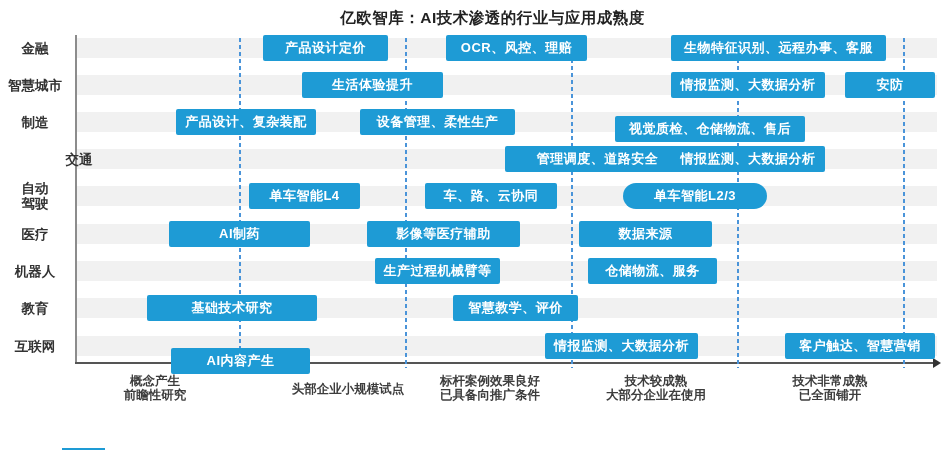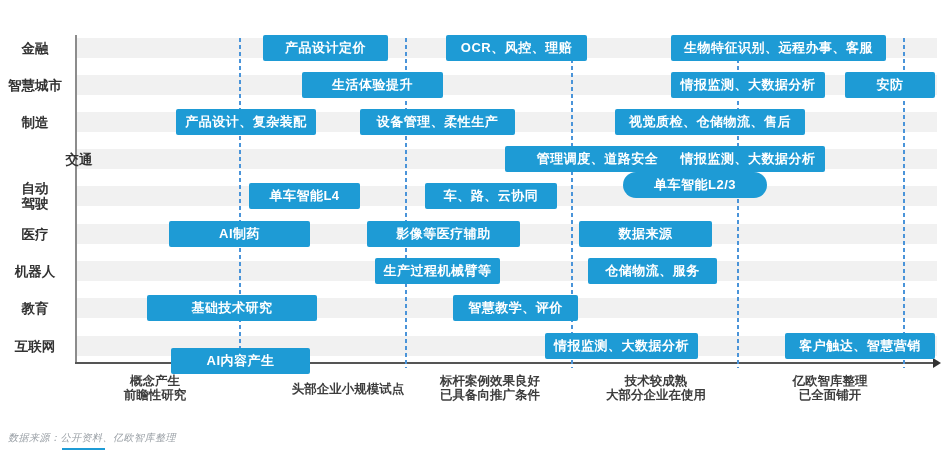--- a/index.html
+++ b/index.html
@@ -36,47 +36,48 @@
   .stage-label.single{padding-top:8px;}
   .source-note{
     position:absolute;left:8px;top:431px;font-size:10px;font-style:italic;color:#9aa0a6;letter-spacing:.5px;
   }
   .cropped-edge{position:absolute;left:62px;top:448px;width:43px;height:2px;background:var(--blue);}
 </style>
 </head>
 <body>
 
 <div class="canvas">
+  <div class="title">亿欧智库：AI技术渗透的行业与应用成熟度</div>
 
   <div id="plot">
       <div class="band" style="top: 38px; background: rgb(241, 241, 241);"></div>
       <div class="industry-label" style="top: 30px;">金融</div>
       <div class="app-box" style="top: 35px; left: 263px; width: 125px;">产品设计定价</div>
       <div class="app-box" style="top: 35px; left: 446px; width: 141px;">OCR、风控、理赔</div>
       <div class="app-box" style="top: 35px; left: 671px; width: 215px;">生物特征识别、远程办事、客服</div>
       <div class="band" style="top: 75px; background: rgb(241, 241, 241);"></div>
       <div class="industry-label" style="top: 67px;">智慧城市</div>
       <div class="app-box" style="top: 72px; left: 302px; width: 141px;">生活体验提升</div>
       <div class="app-box" style="top: 72px; left: 671px; width: 154px;">情报监测、大数据分析</div>
       <div class="app-box" style="top: 72px; left: 845px; width: 90px;">安防</div>
       <div class="band" style="top: 112px; background: rgb(241, 241, 241);"></div>
       <div class="industry-label" style="top: 104px;">制造</div>
       <div class="app-box" style="top: 109px; left: 176px; width: 140px;">产品设计、复杂装配</div>
       <div class="app-box" style="top: 109px; left: 360px; width: 155px;">设备管理、柔性生产</div>
-      <div class="app-box" style="top: 109px; left: 615px; width: 190px;">视觉质检、仓储物流、售后</div>
+      <div class="app-box" style="top: 116px; left: 615px; width: 190px;">视觉质检、仓储物流、售后</div>
       <div class="band" style="top: 149px; background: rgb(241, 241, 241);"></div>
       <div class="industry-label" style="top: 141px; padding-left: 44px;">交通</div>
       <div class="app-box" style="top: 146px; left: 505px; width: 185px;">管理调度、道路安全</div>
       <div class="app-box" style="top: 146px; left: 671px; width: 154px;">情报监测、大数据分析</div>
       <div class="band" style="top: 186px; background: rgb(241, 241, 241);"></div>
       <div class="industry-label" style="top: 178px;">自动
 驾驶</div>
       <div class="app-box" style="top: 183px; left: 249px; width: 111px;">单车智能L4</div>
       <div class="app-box" style="top: 183px; left: 425px; width: 132px;">车、路、云协同</div>
-      <div class="app-box" style="top: 172px; left: 623px; width: 144px; border-radius: 13px;">单车智能L2/3</div>
+      <div class="app-box" style="top: 183px; left: 623px; width: 144px; border-radius: 13px;">单车智能L2/3</div>
       <div class="band" style="top: 224px; background: rgb(241, 241, 241);"></div>
       <div class="industry-label" style="top: 216px;">医疗</div>
       <div class="app-box" style="top: 221px; left: 169px; width: 141px;">AI制药</div>
       <div class="app-box" style="top: 221px; left: 367px; width: 153px;">影像等医疗辅助</div>
       <div class="app-box" style="top: 221px; left: 579px; width: 133px;">数据来源</div>
       <div class="band" style="top: 261px; background: rgb(241, 241, 241);"></div>
       <div class="industry-label" style="top: 253px;">机器人</div>
       <div class="app-box" style="top: 258px; left: 375px; width: 125px;">生产过程机械臂等</div>
       <div class="app-box" style="top: 258px; left: 588px; width: 129px;">仓储物流、服务</div>
       <div class="band" style="top: 298px; background: rgb(241, 241, 241);"></div>
@@ -100,19 +101,18 @@
   <div class="x-axis-arrow" id="xAxisArrow" style="left: 933px;"></div>
 
   <div id="stageLabels">
       <div class="stage-label" style="left: 45px;">概念产生
 前瞻性研究</div>
       <div class="stage-label single" style="left: 238px;">头部企业小规模试点</div>
       <div class="stage-label" style="left: 380px;">标杆案例效果良好
 已具备向推广条件</div>
       <div class="stage-label" style="left: 546px;">技术较成熟
 大部分企业在使用</div>
-      <div class="stage-label" style="left: 720px;">亿欧智库整理
+      <div class="stage-label" style="left: 720px;">技术非常成熟
 已全面铺开</div>
     </div>
 
-  <div class="source-note">数据来源：公开资料、亿欧智库整理</div>
   <div class="cropped-edge"></div>
 </div>
 
 </body></html>

